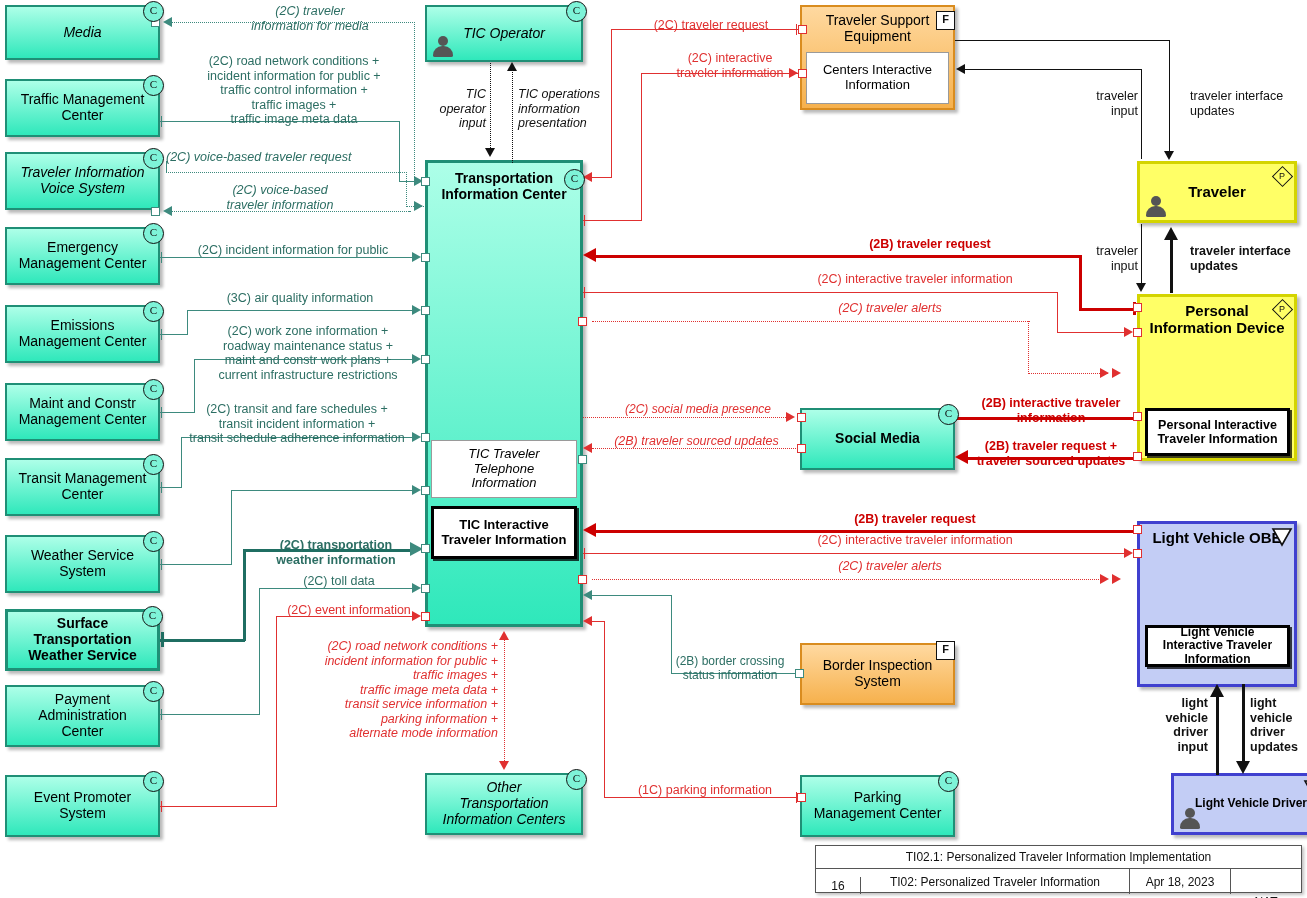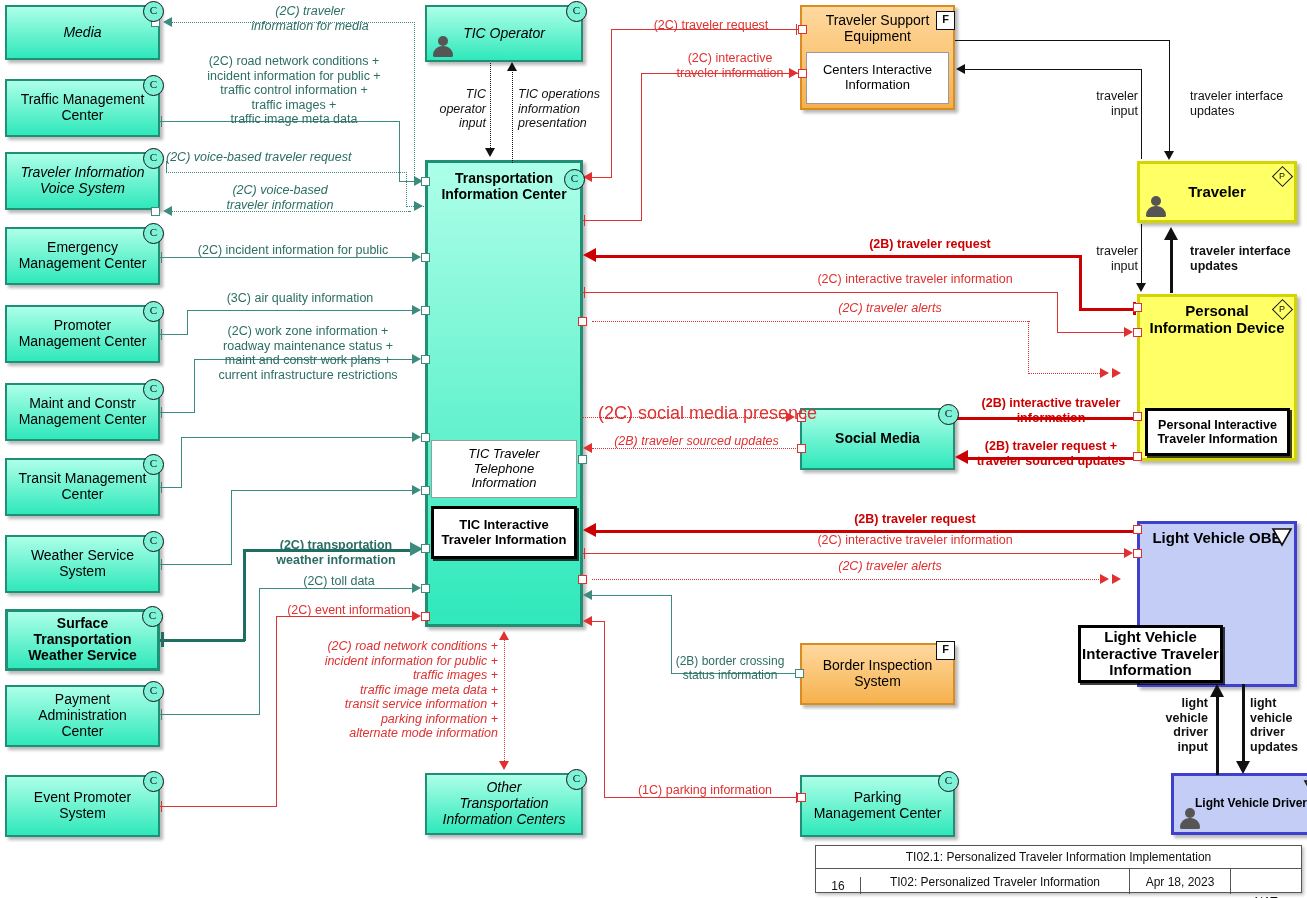--- a/index.html
+++ b/index.html
@@ -133,21 +133,21 @@
     <div class="badge-c" style="right:-6px;top:-6px;">C</div>
   </div>
 
   <div class="node n-teal" style="left:5px;top:227px;width:155px;height:58px;font-size:14px;">
     <span class="lbl" style="white-space: pre-line;">Emergency
 Management Center</span>
     <div class="badge-c" style="right:-6px;top:-6px;">C</div>
   </div>
 
   <div class="node n-teal" style="left:5px;top:305px;width:155px;height:58px;font-size:14px;">
-    <span class="lbl" style="white-space: pre-line;">Promoter
+    <span class="lbl" style="white-space: pre-line;">Emissions
 Management Center</span>
     <div class="badge-c" style="right:-6px;top:-6px;">C</div>
   </div>
 
   <div class="node n-teal" style="left:5px;top:383px;width:155px;height:58px;font-size:14px;">
     <span class="lbl" style="white-space: pre-line;">Maint and Constr
 Management Center</span>
     <div class="badge-c" style="right:-6px;top:-6px;">C</div>
   </div>
 
@@ -263,21 +263,21 @@
   </div>
 
   <div class="node n-blue" style="left:1137px;top:521px;width:160px;height:166px;font-size:15px;align-items:flex-start;padding-top:6px;">
     <span class="lbl bold">Light Vehicle OBE</span>
     <div class="badge-v" style="right:1px;top:3px;">
       <svg width="22" height="20" viewBox="0 0 22 20">
           <polygon points="2,2 20,2 11,18" fill="#fff" stroke="#111" stroke-width="1.6"></polygon>
         </svg>
     </div>
   </div>
-  <div class="inner inner-thick" style="left:1078px;top:625px;width:145px;height:58px;font-size:15px;">
+  <div class="inner inner-thick" style="left:1145px;top:625px;width:145px;height:42px;font-size:12px;">
     <span class="bold" style="white-space: pre-line;">Light Vehicle
 Interactive Traveler
 Information</span>
   </div>
 
   <div class="node n-blue" style="left:1171px;top:773px;width:160px;height:62px;font-size:12px;">
     <span class="lbl bold">Light Vehicle Driver</span>
     <div class="badge-v" style="right:3px;top:3px;">
       <svg width="22" height="20" viewBox="0 0 22 20">
           <polygon points="2,2 20,2 11,18" fill="#fff" stroke="#111" stroke-width="1.6"></polygon>
@@ -343,20 +343,23 @@
 roadway maintenance status +
 maint and constr work plans +
 current infrastructure restrictions</div>
 
   <div class="ln h w1 c-teal" style="left:160px;top:487px;width:22px;"></div>
   <div class="ln v w1 c-teal" style="left:181px;top:437px;height:51px;"></div>
   <div class="ln h w1 c-teal" style="left:181px;top:437px;width:233px;"></div>
   <div class="ar ar-r a-teal" style="left:412px;top:432px;"></div>
   <div class="tee c-teal" style="left:161px;top:482px;"></div>
   <div class="port p-teal" style="left:421px;top:433px;"></div>
+  <div class="flab t-teal ta-c" style="left: 168px; top: 402px; width: 258px; font-size: 12.5px; white-space: pre-line;">(2C) transit and fare schedules +
+transit incident information +
+transit schedule adherence information</div>
 
   <div class="ln h w1 c-teal" style="left:160px;top:564px;width:72px;"></div>
   <div class="ln v w1 c-teal" style="left:231px;top:490px;height:75px;"></div>
   <div class="ln h w1 c-teal" style="left:231px;top:490px;width:183px;"></div>
   <div class="ar ar-r a-teal" style="left:412px;top:485px;"></div>
   <div class="tee c-teal" style="left:161px;top:559px;"></div>
   <div class="port p-teal" style="left:421px;top:486px;"></div>
 
   <div class="ln h w3 c-dteal" style="left:160px;top:639px;width:85px;"></div>
   <div class="ln v w3 c-dteal" style="left:243px;top:549px;height:92px;"></div>
@@ -465,21 +468,21 @@
   <div class="ln v w1 dot c-red" style="left:1028px;top:321px;height:52px;"></div>
   <div class="ln h w1 dot c-red" style="left:1028px;top:373px;width:79px;"></div>
   <div class="ar ar-r a-red" style="left:1100px;top:368px;"></div>
   <div class="ar ar-r a-red" style="left:1112px;top:368px;"></div>
   <div class="port p-red" style="left:578px;top:317px;"></div>
   <div class="flab t-red ta-c" style="left:770px;top:301px;width:240px;font-size:12.5px;font-style:italic;">(2C) traveler alerts</div>
 
   <div class="ln h w1 dot c-red" style="left:583px;top:417px;width:208px;"></div>
   <div class="ar ar-r a-red" style="left:786px;top:412px;"></div>
   <div class="port p-red" style="left:797px;top:413px;"></div>
-  <div class="flab t-red ta-c" style="left:598px;top:403px;width:200px;font-size:18px;">(2C) social media presence</div>
+  <div class="flab t-red ta-c" style="left:598px;top:403px;width:200px;font-size:12px;font-style:italic;">(2C) social media presence</div>
 
   <div class="ln h w1 dot c-red" style="left:592px;top:448px;width:205px;"></div>
   <div class="ar ar-l a-red" style="left:583px;top:443px;"></div>
   <div class="port p-red" style="left:797px;top:444px;"></div>
   <div class="flab t-red ta-c" style="left:594px;top:434px;width:205px;font-size:12.5px;font-style:italic;">(2B) traveler sourced updates</div>
 
   <div class="ln h w3 c-dred" style="left:955px;top:417px;width:182px;"></div>
   <div class="port p-red" style="left:1133px;top:412px;"></div>
   <div class="flab t-dred ta-c bold" style="left: 962px; top: 396px; width: 178px; font-size: 12.5px; white-space: pre-line;">(2B) interactive traveler
 information</div>

